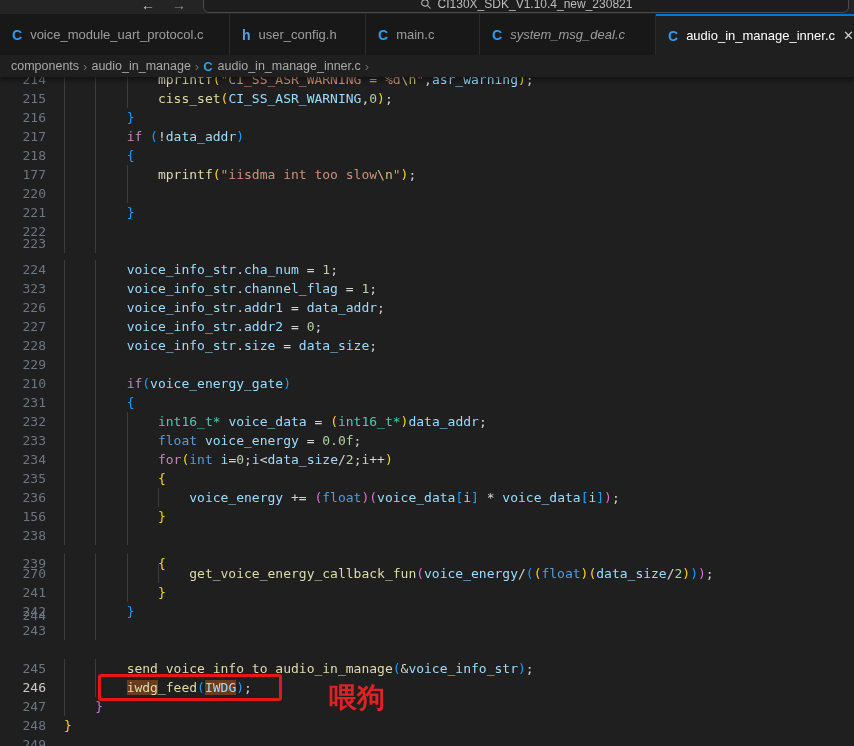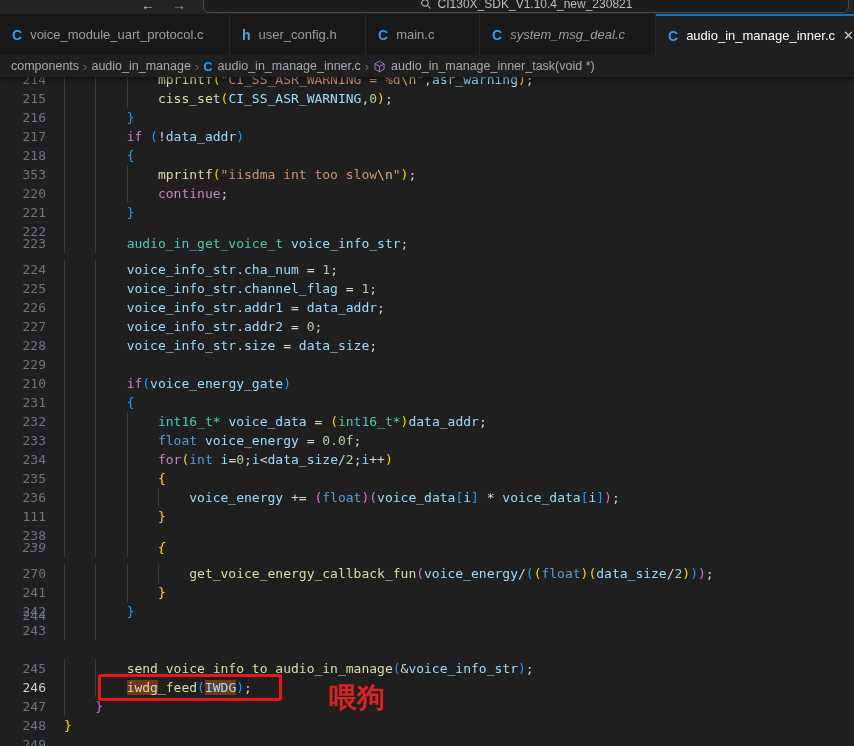--- a/index.html
+++ b/index.html
@@ -107,29 +107,20 @@
     <span class="bc-sep">›</span>
     <span class="bc-item">
       <span>audio_in_manage</span>
     </span>
     <span class="bc-sep">›</span>
     <span class="bc-item">
       <span class="bc-cicon">C</span>
       <span>audio_in_manage_inner.c</span>
     </span>
     <span class="bc-sep">›</span>
-    <span class="bc-item">
-      <span style="display: inline-flex;">
-        <svg width="13" height="13" viewBox="0 0 16 16">
-          <path d="M8 1.5l5.6 3.2v6.6L8 14.5l-5.6-3.2V4.7L8 1.5z" fill="none" stroke="#b180d7" stroke-width="1.1"></path>
-          <path d="M2.4 4.7L8 8l5.6-3.3M8 8v6.5" fill="none" stroke="#b180d7" stroke-width="1.1"></path>
-        </svg>
-      </span>
-      <span>audio_in_manage_inner_task(void *)</span>
-    </span>
   </div>
 
 <div id="editor">
   <div id="rows">
       <div class="row" style="top: 0px;">
         <div class="guide" style="left: 64px;"></div>
         <div class="guide" style="left: 95.308px;"></div>
         <div class="guide" style="left: 126.616px;"></div>
         <div class="ln">214</div>
         <div class="codetext"><span style="color: rgb(212, 212, 212);">            </span><span style="color: rgb(220, 220, 170);">mprintf</span><span style="color: rgb(255, 215, 0);">(</span><span style="color: rgb(206, 145, 120);">"CI_SS_ASR_WARNING = %d</span><span style="color: rgb(215, 186, 125);">\n</span><span style="color: rgb(206, 145, 120);">"</span><span style="color: rgb(212, 212, 212);">,</span><span style="color: rgb(156, 220, 254);">asr_warning</span><span style="color: rgb(255, 215, 0);">)</span><span style="color: rgb(212, 212, 212);">;</span></div>
@@ -156,58 +147,56 @@
       <div class="row" style="top: 76px;">
         <div class="guide" style="left: 64px;"></div>
         <div class="guide" style="left: 95.308px;"></div>
         <div class="ln">218</div>
         <div class="codetext"><span style="color: rgb(212, 212, 212);">        </span><span style="color: rgb(23, 159, 255);">{</span></div>
       </div>
       <div class="row" style="top: 95px;">
         <div class="guide" style="left: 64px;"></div>
         <div class="guide" style="left: 95.308px;"></div>
         <div class="guide" style="left: 126.616px;"></div>
-        <div class="ln">353</div>
+        <div class="ln">177</div>
         <div class="codetext"><span style="color: rgb(212, 212, 212);">            </span><span style="color: rgb(220, 220, 170);">mprintf</span><span style="color: rgb(255, 215, 0);">(</span><span style="color: rgb(206, 145, 120);">"iisdma int too slow</span><span style="color: rgb(215, 186, 125);">\n</span><span style="color: rgb(206, 145, 120);">"</span><span style="color: rgb(255, 215, 0);">)</span><span style="color: rgb(212, 212, 212);">;</span></div>
       </div>
       <div class="row" style="top: 114px;">
         <div class="guide" style="left: 64px;"></div>
         <div class="guide" style="left: 95.308px;"></div>
         <div class="guide" style="left: 126.616px;"></div>
         <div class="ln">220</div>
-        <div class="codetext"><span style="color: rgb(212, 212, 212);">            </span><span style="color: rgb(197, 134, 192);">continue</span><span style="color: rgb(212, 212, 212);">;</span></div>
       </div>
       <div class="row" style="top: 133px;">
         <div class="guide" style="left: 64px;"></div>
         <div class="guide" style="left: 95.308px;"></div>
         <div class="ln">221</div>
         <div class="codetext"><span style="color: rgb(212, 212, 212);">        </span><span style="color: rgb(23, 159, 255);">}</span></div>
       </div>
       <div class="row" style="top: 152px;">
         <div class="guide" style="left: 64px;"></div>
         <div class="guide" style="left: 95.308px;"></div>
         <div class="ln">222</div>
         <div class="codetext"></div>
       </div>
       <div class="row" style="top: 164px;">
         <div class="guide" style="left: 64px;"></div>
         <div class="guide" style="left: 95.308px;"></div>
         <div class="ln">223</div>
-        <div class="codetext"><span style="color: rgb(212, 212, 212);">        </span><span style="color: rgb(78, 201, 176);">audio_in_get_voice_t</span><span style="color: rgb(212, 212, 212);"> </span><span style="color: rgb(156, 220, 254);">voice_info_str</span><span style="color: rgb(212, 212, 212);">;</span></div>
       </div>
       <div class="row" style="top: 190px;">
         <div class="guide" style="left: 64px;"></div>
         <div class="guide" style="left: 95.308px;"></div>
         <div class="ln">224</div>
         <div class="codetext"><span style="color: rgb(212, 212, 212);">        </span><span style="color: rgb(156, 220, 254);">voice_info_str</span><span style="color: rgb(212, 212, 212);">.</span><span style="color: rgb(156, 220, 254);">cha_num</span><span style="color: rgb(212, 212, 212);"> = </span><span style="color: rgb(181, 206, 168);">1</span><span style="color: rgb(212, 212, 212);">;</span></div>
       </div>
       <div class="row" style="top: 209px;">
         <div class="guide" style="left: 64px;"></div>
         <div class="guide" style="left: 95.308px;"></div>
-        <div class="ln">225</div>
+        <div class="ln">323</div>
         <div class="codetext"><span style="color: rgb(212, 212, 212);">        </span><span style="color: rgb(156, 220, 254);">voice_info_str</span><span style="color: rgb(212, 212, 212);">.</span><span style="color: rgb(156, 220, 254);">channel_flag</span><span style="color: rgb(212, 212, 212);"> = </span><span style="color: rgb(181, 206, 168);">1</span><span style="color: rgb(212, 212, 212);">;</span></div>
       </div>
       <div class="row" style="top: 228px;">
         <div class="guide" style="left: 64px;"></div>
         <div class="guide" style="left: 95.308px;"></div>
         <div class="ln">226</div>
         <div class="codetext"><span style="color: rgb(212, 212, 212);">        </span><span style="color: rgb(156, 220, 254);">voice_info_str</span><span style="color: rgb(212, 212, 212);">.</span><span style="color: rgb(156, 220, 254);">addr1</span><span style="color: rgb(212, 212, 212);"> = </span><span style="color: rgb(156, 220, 254);">data_addr</span><span style="color: rgb(212, 212, 212);">;</span></div>
       </div>
       <div class="row" style="top: 247px;">
         <div class="guide" style="left: 64px;"></div>
@@ -272,30 +261,30 @@
         <div class="guide" style="left: 95.308px;"></div>
         <div class="guide" style="left: 126.616px;"></div>
         <div class="guide" style="left: 157.924px;"></div>
         <div class="ln">236</div>
         <div class="codetext"><span style="color: rgb(212, 212, 212);">                </span><span style="color: rgb(156, 220, 254);">voice_energy</span><span style="color: rgb(212, 212, 212);"> += </span><span style="color: rgb(218, 112, 214);">(</span><span style="color: rgb(86, 156, 214);">float</span><span style="color: rgb(218, 112, 214);">)</span><span style="color: rgb(218, 112, 214);">(</span><span style="color: rgb(156, 220, 254);">voice_data</span><span style="color: rgb(23, 159, 255);">[</span><span style="color: rgb(156, 220, 254);">i</span><span style="color: rgb(23, 159, 255);">]</span><span style="color: rgb(212, 212, 212);"> * </span><span style="color: rgb(156, 220, 254);">voice_data</span><span style="color: rgb(23, 159, 255);">[</span><span style="color: rgb(156, 220, 254);">i</span><span style="color: rgb(23, 159, 255);">]</span><span style="color: rgb(218, 112, 214);">)</span><span style="color: rgb(212, 212, 212);">;</span></div>
       </div>
       <div class="row" style="top: 437px;">
         <div class="guide" style="left: 64px;"></div>
         <div class="guide" style="left: 95.308px;"></div>
         <div class="guide" style="left: 126.616px;"></div>
-        <div class="ln">111</div>
+        <div class="ln">156</div>
         <div class="codetext"><span style="color: rgb(212, 212, 212);">            </span><span style="color: rgb(255, 215, 0);">}</span></div>
       </div>
       <div class="row" style="top: 456px;">
         <div class="guide" style="left: 64px;"></div>
         <div class="guide" style="left: 95.308px;"></div>
         <div class="guide" style="left: 126.616px;"></div>
         <div class="ln">238</div>
       </div>
-      <div class="row" style="top: 468px; font-style: italic;">
+      <div class="row" style="top: 484px;">
         <div class="guide" style="left: 64px;"></div>
         <div class="guide" style="left: 95.308px;"></div>
         <div class="guide" style="left: 126.616px;"></div>
         <div class="ln">239</div>
         <div class="codetext"><span style="color: rgb(212, 212, 212);">            </span><span style="color: rgb(255, 215, 0);">{</span></div>
       </div>
       <div class="row" style="top: 494px;">
         <div class="guide" style="left: 64px;"></div>
         <div class="guide" style="left: 95.308px;"></div>
         <div class="guide" style="left: 126.616px;"></div>

